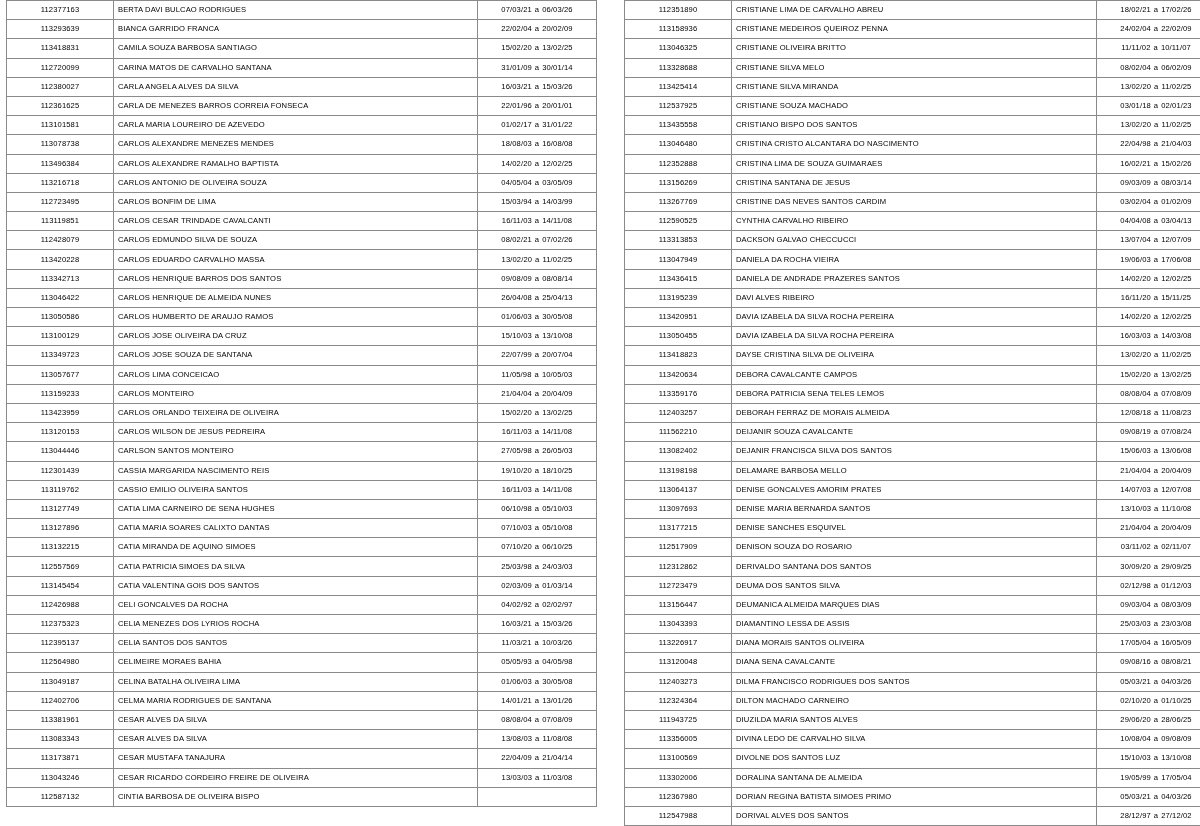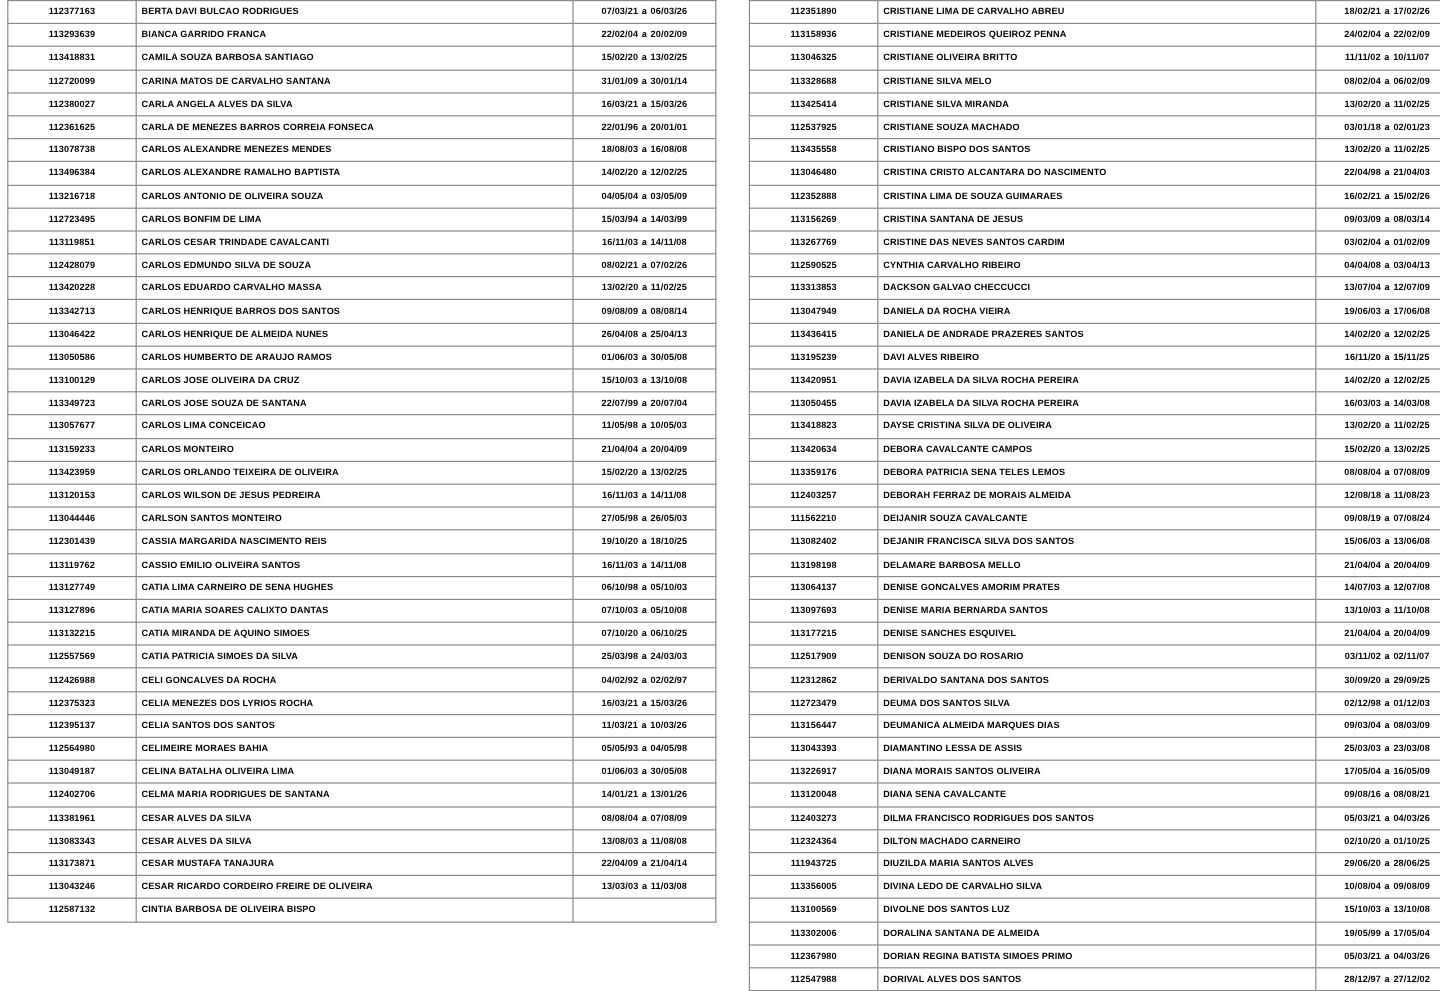--- a/index.html
+++ b/index.html
@@ -13,21 +13,20 @@
     height: 826px;
     font-family: "Liberation Sans", sans-serif;
     color: #000000;
     overflow: hidden;
   }
   .page {
     position: relative;
     width: 1200px;
     height: 622px;
     box-sizing: border-box;
-    font-weight: bold;
   }
   .columns {
     display: flex;
     flex-direction: row;
     align-items: flex-start;
     width: 1200px;
   }
   .col {
     flex: 0 0 auto;
   }
@@ -115,20 +114,25 @@
               <td class="c-id">112380027</td>
               <td class="c-name">CARLA ANGELA ALVES DA SILVA</td>
               <td class="c-period"><span class="date-text">16/03/21</span><span class="per-sep">a</span><span class="date-text">15/03/26</span></td>
             </tr>
             <tr>
               <td class="c-id">112361625</td>
               <td class="c-name">CARLA DE MENEZES BARROS CORREIA FONSECA</td>
               <td class="c-period"><span class="date-text">22/01/96</span><span class="per-sep">a</span><span class="date-text">20/01/01</span></td>
             </tr>
             <tr>
+              <td class="c-id">113101581</td>
+              <td class="c-name">CARLA MARIA LOUREIRO DE AZEVEDO</td>
+              <td class="c-period"><span class="date-text">01/02/17</span><span class="per-sep">a</span><span class="date-text">31/01/22</span></td>
+            </tr>
+            <tr>
               <td class="c-id">113078738</td>
               <td class="c-name">CARLOS ALEXANDRE MENEZES MENDES</td>
               <td class="c-period"><span class="date-text">18/08/03</span><span class="per-sep">a</span><span class="date-text">16/08/08</span></td>
             </tr>
             <tr>
               <td class="c-id">113496384</td>
               <td class="c-name">CARLOS ALEXANDRE RAMALHO BAPTISTA</td>
               <td class="c-period"><span class="date-text">14/02/20</span><span class="per-sep">a</span><span class="date-text">12/02/25</span></td>
             </tr>
             <tr>
@@ -230,20 +234,25 @@
               <td class="c-id">113132215</td>
               <td class="c-name">CATIA MIRANDA DE AQUINO SIMOES</td>
               <td class="c-period"><span class="date-text">07/10/20</span><span class="per-sep">a</span><span class="date-text">06/10/25</span></td>
             </tr>
             <tr>
               <td class="c-id">112557569</td>
               <td class="c-name">CATIA PATRICIA SIMOES DA SILVA</td>
               <td class="c-period"><span class="date-text">25/03/98</span><span class="per-sep">a</span><span class="date-text">24/03/03</span></td>
             </tr>
             <tr>
+              <td class="c-id">113145454</td>
+              <td class="c-name">CATIA VALENTINA GOIS DOS SANTOS</td>
+              <td class="c-period"><span class="date-text">02/03/09</span><span class="per-sep">a</span><span class="date-text">01/03/14</span></td>
+            </tr>
+            <tr>
               <td class="c-id">112426988</td>
               <td class="c-name">CELI GONCALVES DA ROCHA</td>
               <td class="c-period"><span class="date-text">04/02/92</span><span class="per-sep">a</span><span class="date-text">02/02/97</span></td>
             </tr>
             <tr>
               <td class="c-id">112375323</td>
               <td class="c-name">CELIA MENEZES DOS LYRIOS ROCHA</td>
               <td class="c-period"><span class="date-text">16/03/21</span><span class="per-sep">a</span><span class="date-text">15/03/26</span></td>
             </tr>
             <tr>

